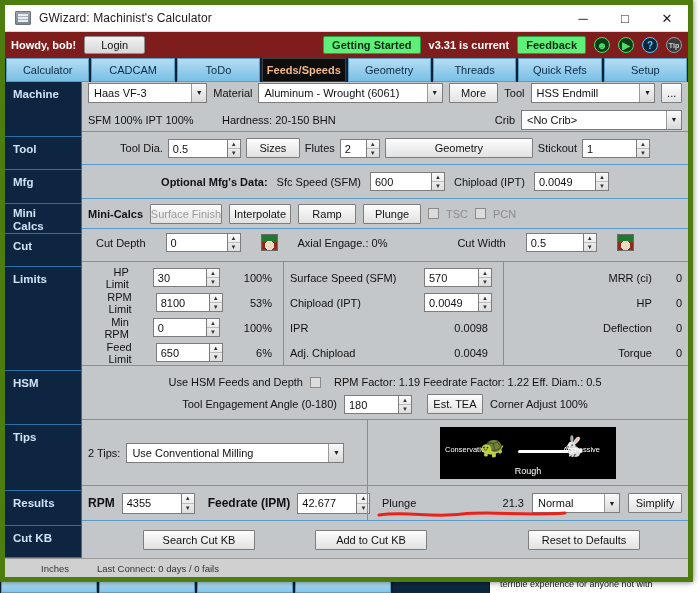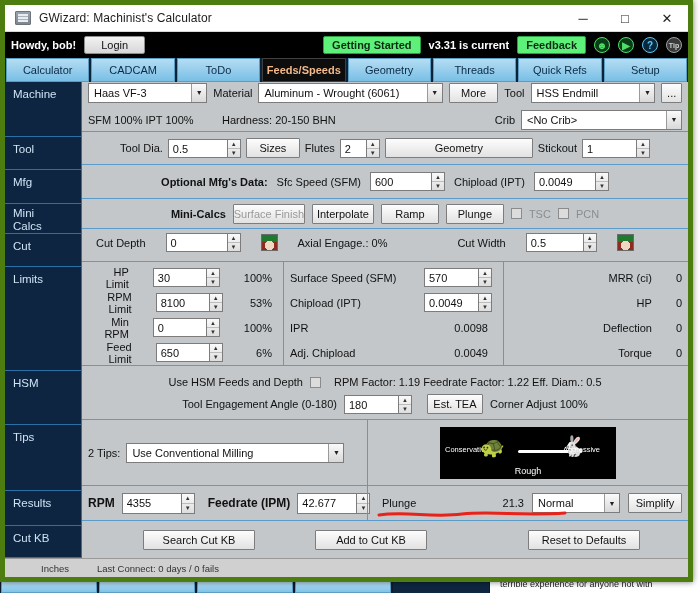--- a/index.html
+++ b/index.html
@@ -69,21 +69,21 @@
   }
   #title-text { font-size: 12px; color: #1b1b1b; letter-spacing: .1px; }
   #window-controls { margin-left: auto; display: flex; height: 100%; }
   #window-controls div {
     width: 42px; display: flex; align-items: center; justify-content: center;
     font-size: 13px; color: #222; cursor: default;
   }
 
   
   #account-bar {
-    height: 26px; background: #000000; flex: none;
+    height: 26px; background: #7f1d1d; flex: none;
     display: flex; align-items: center; padding: 0 6px; gap: 8px; text-align: center;
   }
   #howdy { color: #ffffff; font-size: 11px; font-weight: bold; }
   .gray-btn {
     background: linear-gradient(#f2f2f2,#d7d7d7);
     border: 1px solid #8d8d8d; border-radius: 2px;
     font-size: 11px; color: #111; padding: 2px 16px; cursor: pointer;
   }
   .spacer { flex: 1; }
   .green-btn {
@@ -117,21 +117,21 @@
     color: #f4b98a; font-weight: bold;
   }
 
   
   #content { flex: 1; display: flex; min-height: 0; }
   #sidebar {
     width: 76px; background: #0d2540; flex: none;
     display: flex; flex-direction: column;
   }
   .side-item {
-    color: #cfe3f5; font-size: 11.5px; font-weight: normal;
+    color: #cfe3f5; font-size: 11.5px; font-weight: bold;
     padding: 6px 0 0 8px; line-height: 13px;
     border-bottom: 1px solid #2e6fa5; cursor: pointer;
   }
   #panels { flex: 1; background: #c3c7ca; display: flex; flex-direction: column; min-width: 0;
             border-left: 1px solid #2e6fa5; }
   .panel {
     border-bottom: 1px solid #5a9bc9;
     background: #c3c7ca;
     padding: 4px 6px;
     display: flex; align-items: center; flex-wrap: wrap;
@@ -412,21 +412,21 @@
         <span class="lbl">Chipload (IPT)</span>
         <div class="spin">
           <div class="txt" style="width:62px">0.0049</div>
           <div class="arrows">
               <span>▲</span>
               <span>▼</span>
             </div>
         </div>
       </div>
 
-      <div class="panel" id="minicalcs-panel" style="height:30px;justify-content:center;gap:7px">
+      <div class="panel" id="minicalcs-panel" style="height:30px;gap:7px">
         <span class="lbl b">Mini-Calcs</span>
         <div class="btn disabled" style="width:72px">Surface Finish</div>
         <div class="btn" style="width:62px">Interpolate</div>
         <div class="btn" style="width:58px">Ramp</div>
         <div class="btn" style="width:58px">Plunge</div>
         <div class="chk"></div>
         <span class="lbl" style="color:#8d8d8d">TSC</span>
         <div class="chk"></div>
         <span class="lbl" style="color:#8d8d8d">PCN</span>
       </div>

